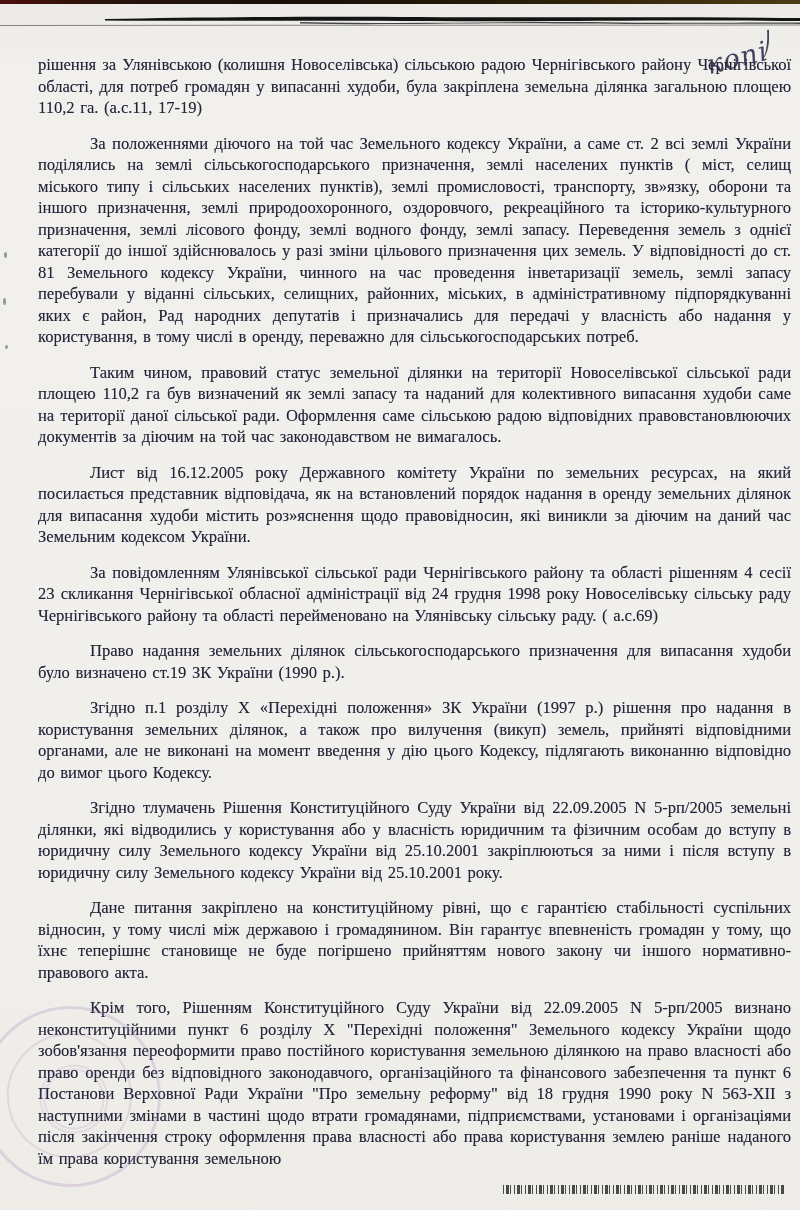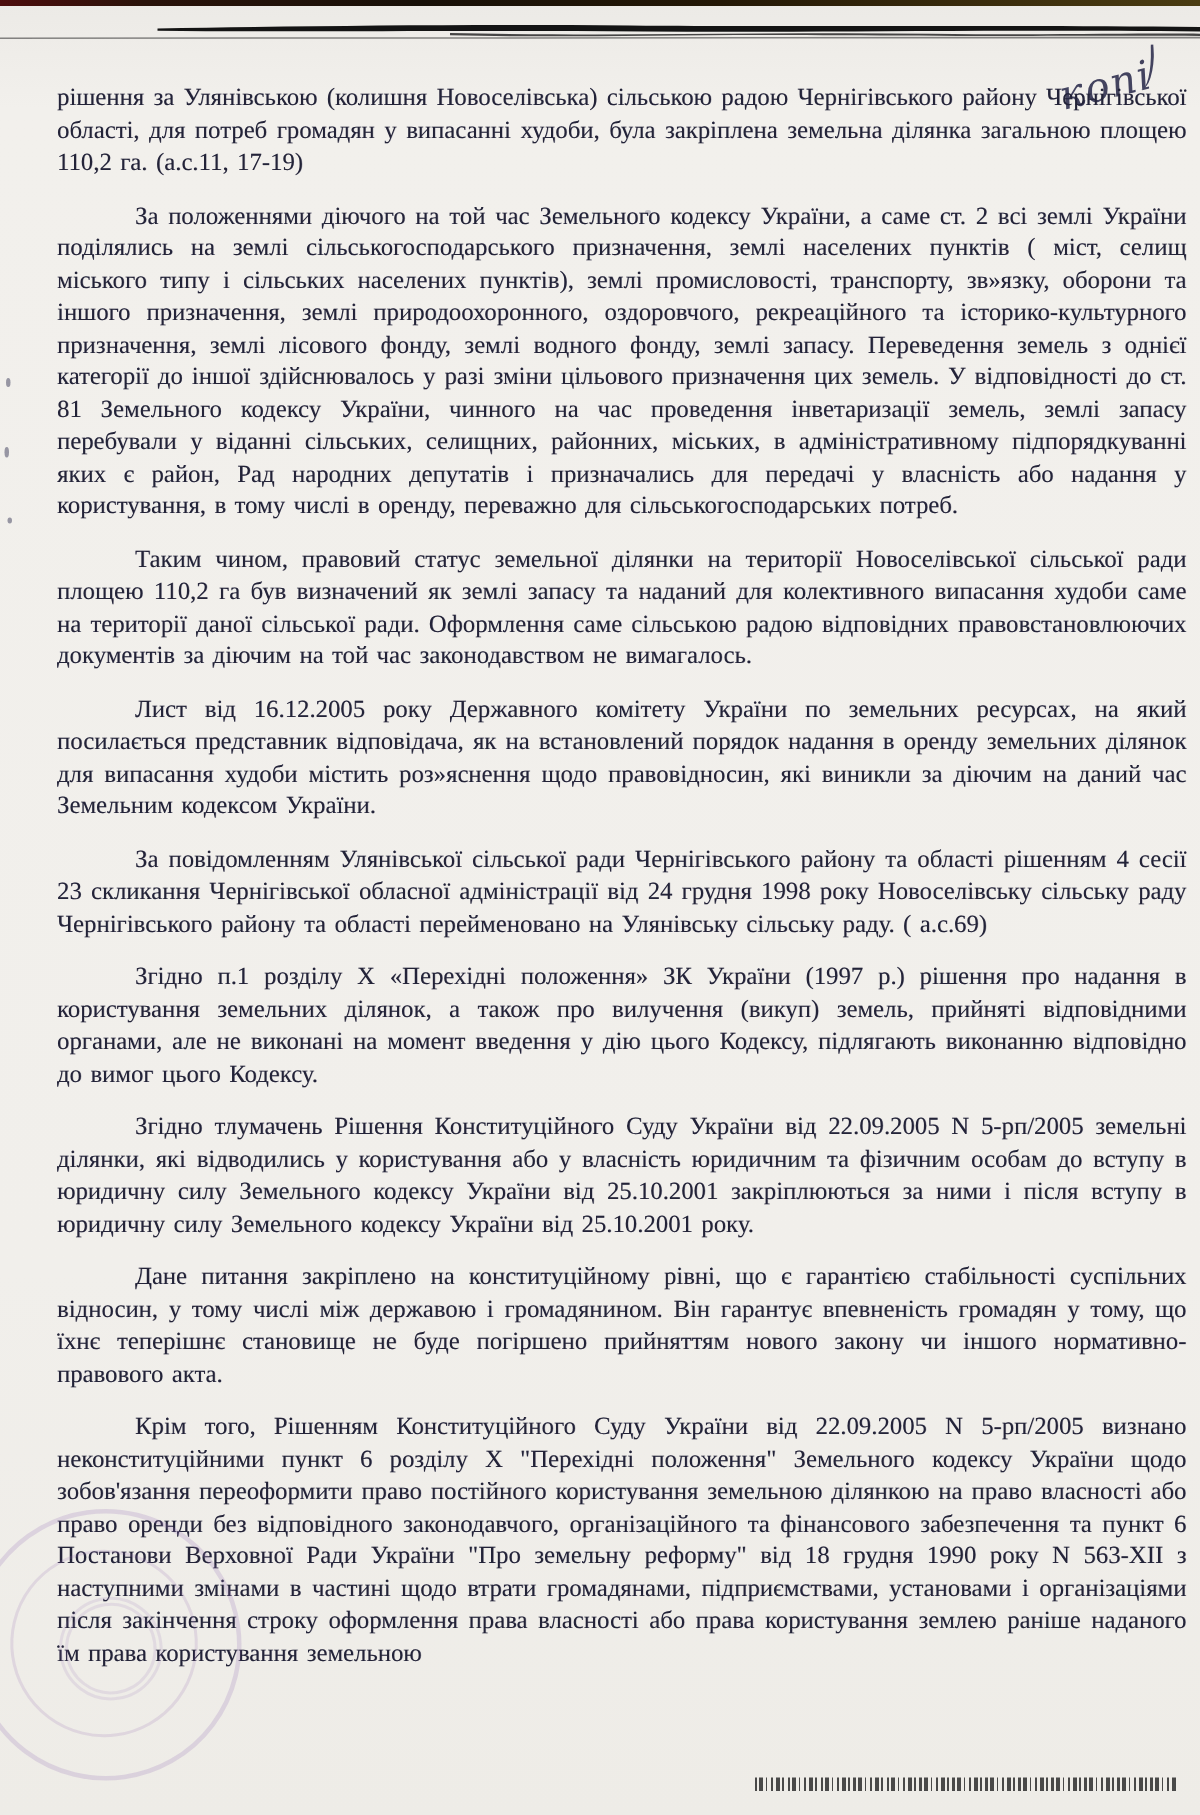--- a/index.html
+++ b/index.html
@@ -141,20 +141,21 @@
   </svg>
 
   <div class="handwriting">копі</div>
 
   <div class="content">
     <p class="continuation">рішення за Улянівською (колишня Новоселівська) сільською радою Чернігівського району Чернігівської області, для потреб громадян у випасанні худоби, була закріплена земельна ділянка загальною площею 110,2 га. (а.с.11, 17-19)</p>
     <p>За положеннями діючого на той час Земельного кодексу України, а саме ст. 2 всі землі України поділялись на землі сільськогосподарського призначення, землі населених пунктів ( міст, селищ міського типу і сільських населених пунктів), землі промисловості, транспорту, зв»язку, оборони та іншого призначення, землі природоохоронного, оздоровчого, рекреаційного та історико-культурного призначення, землі лісового фонду, землі водного фонду, землі запасу. Переведення земель з однієї категорії до іншої здійснювалось у разі зміни цільового призначення цих земель. У відповідності до ст. 81 Земельного кодексу України, чинного на час проведення інветаризації земель, землі запасу перебували у віданні сільських, селищних, районних, міських, в адміністративному підпорядкуванні яких є район, Рад народних депутатів і призначались для передачі у власність або надання у користування, в тому числі в оренду, переважно для сільськогосподарських потреб.</p>
     <p>Таким чином, правовий статус земельної ділянки на території Новоселівської сільської ради площею 110,2 га був визначений як землі запасу та наданий для колективного випасання худоби саме на території даної сільської ради. Оформлення саме сільською радою відповідних правовстановлюючих документів за діючим на той час законодавством не вимагалось.</p>
     <p>Лист від 16.12.2005 року Державного комітету України по земельних ресурсах, на який посилається представник відповідача, як на встановлений порядок надання в оренду земельних ділянок для випасання худоби містить роз»яснення щодо правовідносин, які виникли за діючим на даний час Земельним кодексом України.</p>
     <p>За повідомленням Улянівської сільської ради Чернігівського району та області рішенням 4 сесії 23 скликання Чернігівської обласної адміністрації від 24 грудня 1998 року Новоселівську сільську раду Чернігівського району та області перейменовано на Улянівську сільську раду. ( а.с.69)</p>
+    <p>Право надання земельних ділянок сільськогосподарського призначення для випасання худоби було визначено ст.19 ЗК України (1990 р.).</p>
     <p>Згідно п.1 розділу Х «Перехідні положення» ЗК України (1997 р.) рішення про надання в користування земельних ділянок, а також про вилучення (викуп) земель, прийняті відповідними органами, але не виконані на момент введення у дію цього Кодексу, підлягають виконанню відповідно до вимог цього Кодексу.</p>
     <p>Згідно тлумачень Рішення Конституційного Суду України від 22.09.2005 N 5-рп/2005 земельні ділянки, які відводились у користування або у власність юридичним та фізичним особам до вступу в юридичну силу Земельного кодексу України від 25.10.2001 закріплюються за ними і після вступу в юридичну силу Земельного кодексу України від 25.10.2001 року.</p>
     <p>Дане питання закріплено на конституційному рівні, що є гарантією стабільності суспільних відносин, у тому числі між державою і громадянином. Він гарантує впевненість громадян у тому, що їхнє теперішнє становище не буде погіршено прийняттям нового закону чи іншого нормативно-правового акта.</p>
     <p>Крім того, Рішенням Конституційного Суду України від 22.09.2005 N 5-рп/2005 визнано неконституційними пункт 6 розділу Х "Перехідні положення" Земельного кодексу України щодо зобов'язання переоформити право постійного користування земельною ділянкою на право власності або право оренди без відповідного законодавчого, організаційного та фінансового забезпечення та пункт 6 Постанови Верховної Ради України "Про земельну реформу" від 18 грудня 1990 року N 563-XII з наступними змінами в частині щодо втрати громадянами, підприємствами, установами і організаціями після закінчення строку оформлення права власності або права користування землею раніше наданого їм права користування земельною</p>
   </div>
 
   <div class="stamp">
     <div class="inner-ring"></div>
     <div class="core"></div>
   </div>

